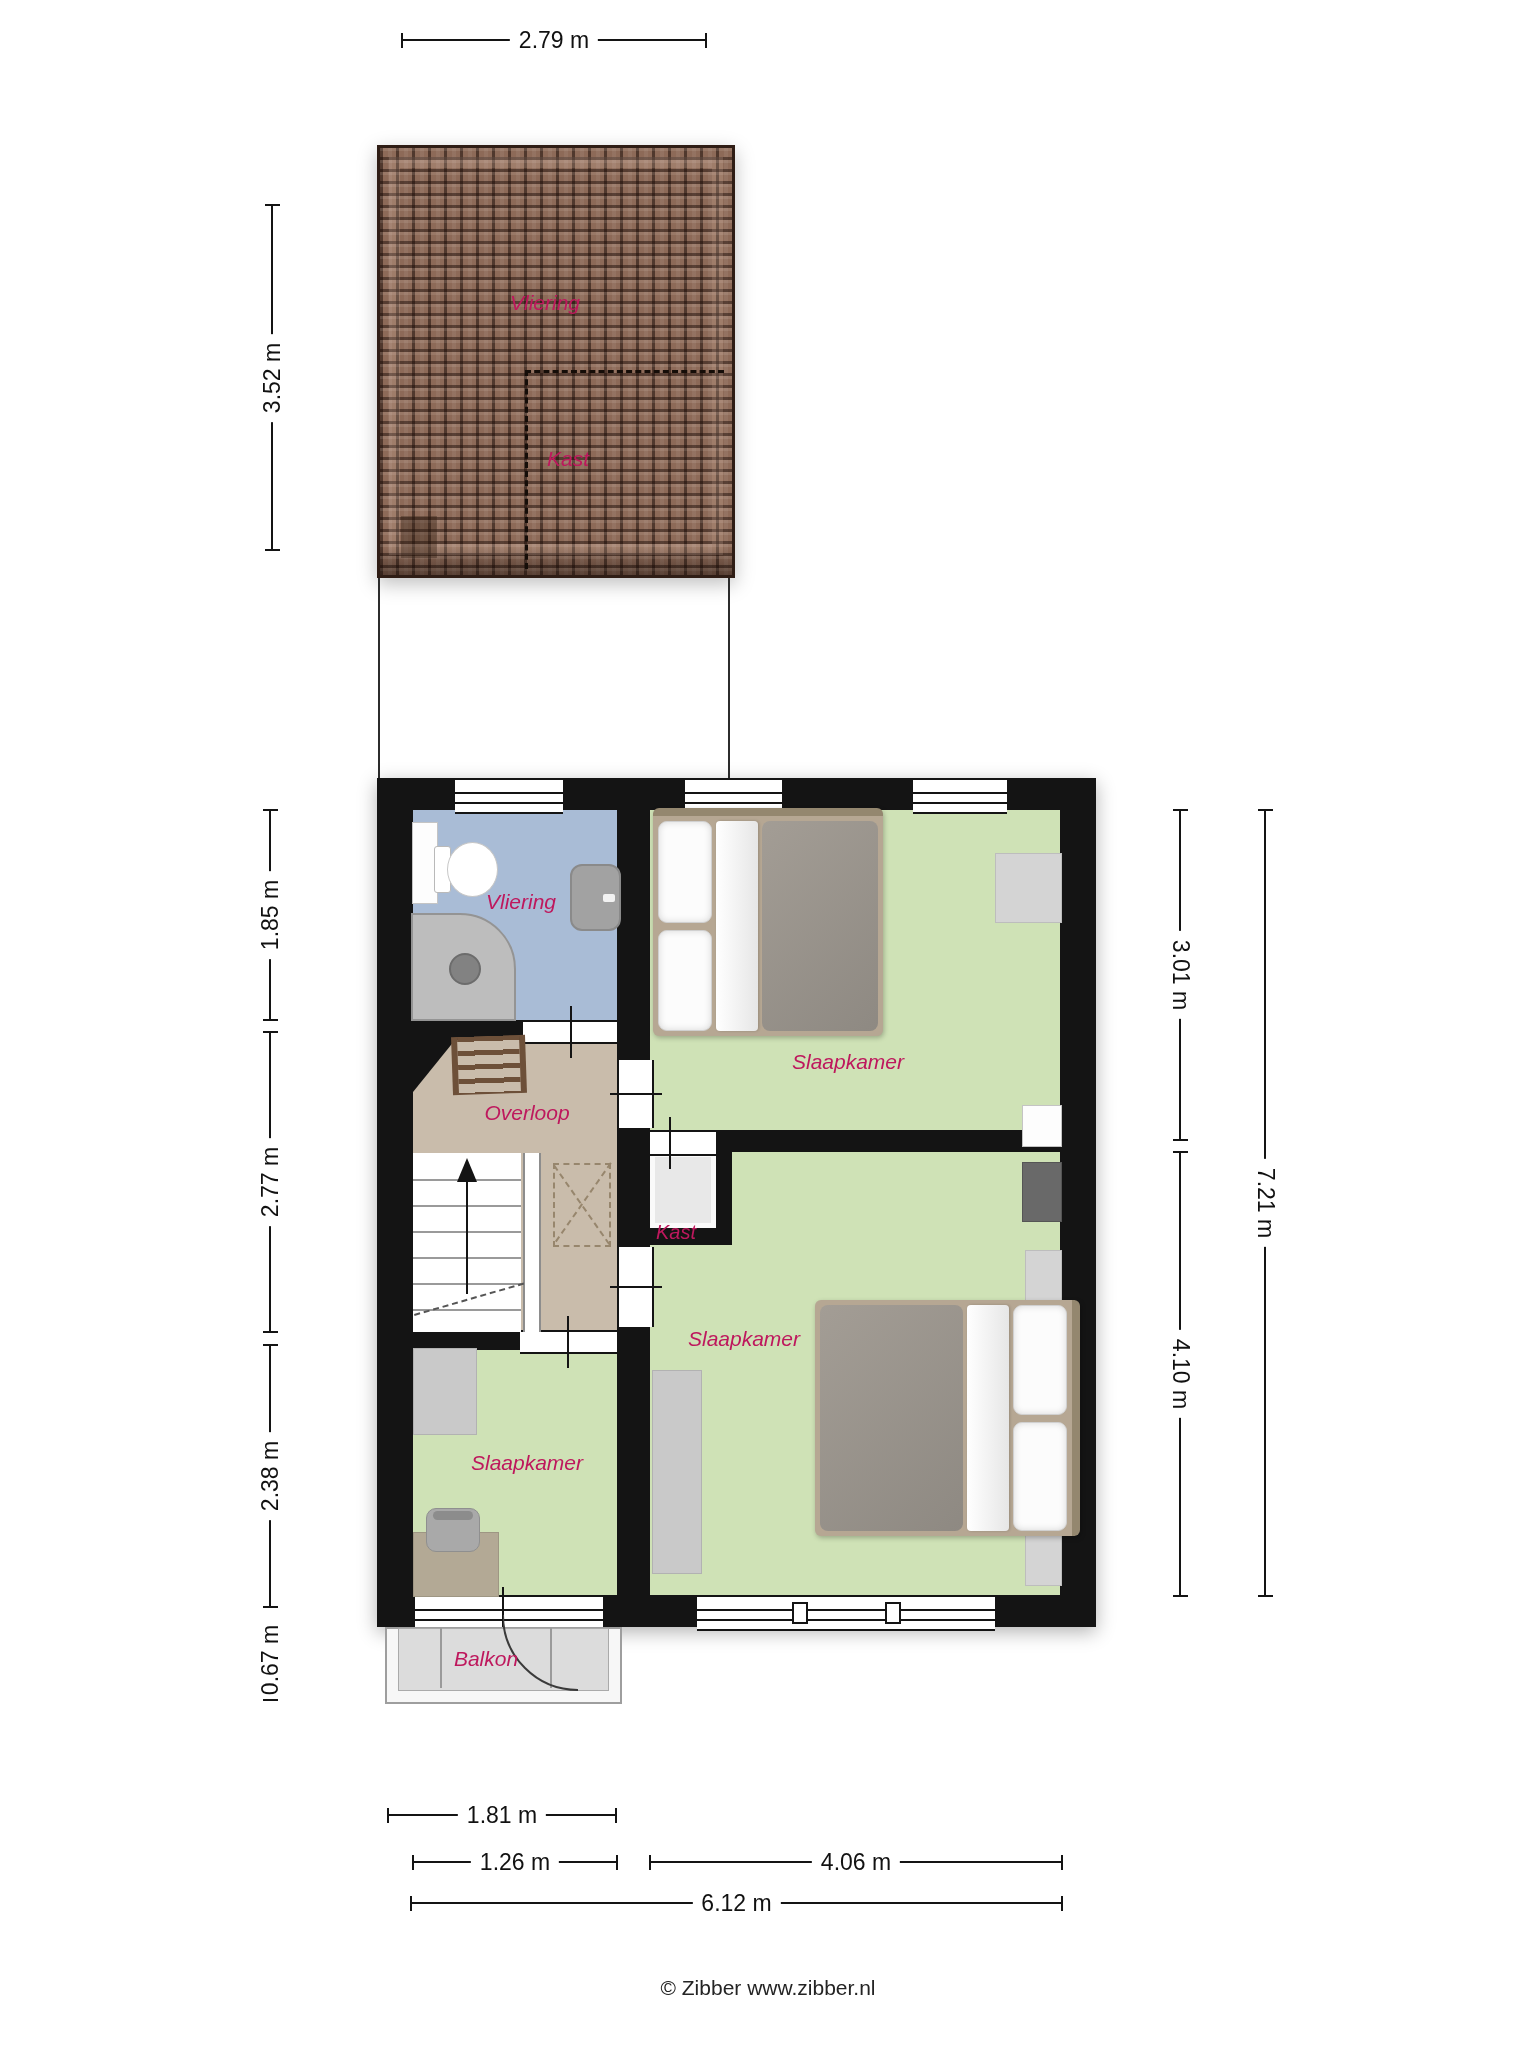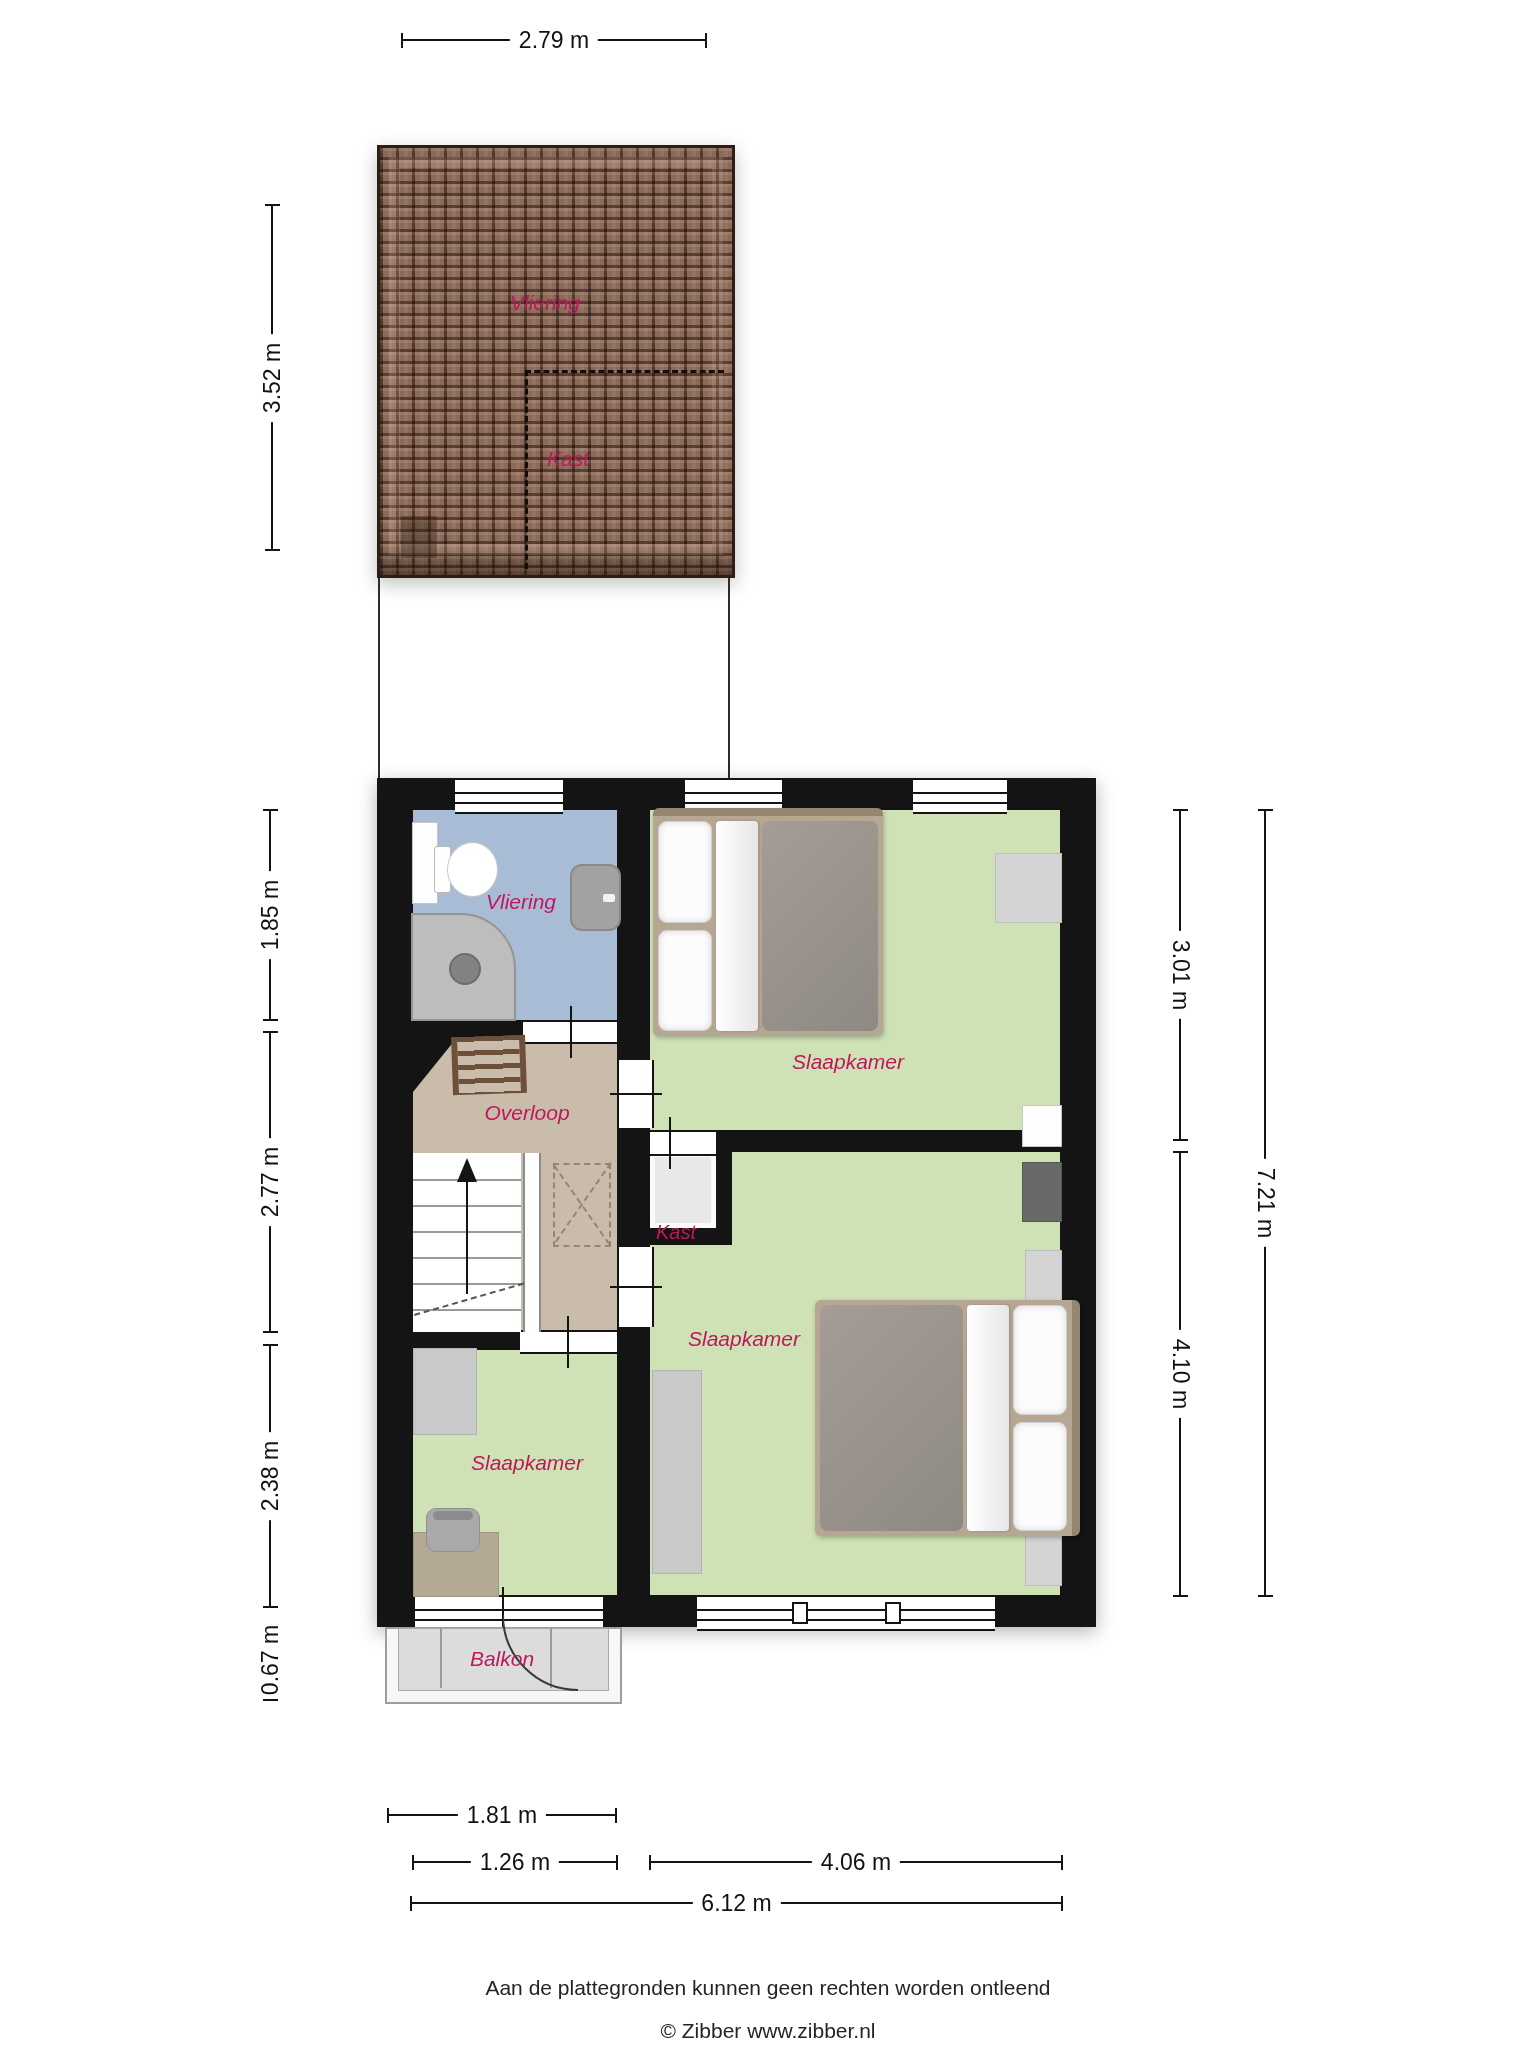--- a/index.html
+++ b/index.html
@@ -210,21 +210,21 @@
   <svg style="position:absolute;left:503px;top:1613px;" width="78" height="78">
     <path d="M 0 2 A 75 75 0 0 0 75 77" fill="none" stroke="#3a3a3a" stroke-width="2"></path>
   </svg>
 
   <div class="lbl" style="left:521px;top:902px;">Vliering</div>
   <div class="lbl" style="left:527px;top:1113px;text-align:center;">Overloop</div>
   <div class="lbl" style="left:848px;top:1062px;">Slaapkamer</div>
   <div class="lbl lbl-sm" style="left:676px;top:1188px;">Kast</div>
   <div class="lbl" style="left:744px;top:1339px;">Slaapkamer</div>
   <div class="lbl" style="left:527px;top:1463px;">Slaapkamer</div>
-  <div class="lbl" style="left:502px;top:1659px;">Balkon</div>
+  <div class="lbl" style="left:486px;top:1659px;">Balkon</div>
 
   <div class="dim-h" style="left:402px;top:39px;width:304px;">
     <span class="dim-label">2.79 m</span>
   </div>
   <div class="dim-v" style="left:271px;top:205px;height:345px;">
     <span class="dim-label rotl">3.52 m</span>
   </div>
 
   <div class="dim-v" style="left:269px;top:810px;height:210px;">
     <span class="dim-label rotl">1.85 m</span>
@@ -256,17 +256,16 @@
     <span class="dim-label">1.26 m</span>
   </div>
   <div class="dim-h" style="left:650px;top:1861px;width:412px;">
     <span class="dim-label">4.06 m</span>
   </div>
   <div class="dim-h" style="left:411px;top:1902px;width:651px;">
     <span class="dim-label">6.12 m</span>
   </div>
 
   <div class="footer" style="top:1966px;">
-    <div>Aan de plattegronden kunnen geen rechten worden ontleend</div>
     <div>© Zibber www.zibber.nl</div>
   </div>
 
 </div>
 
 </body></html>

